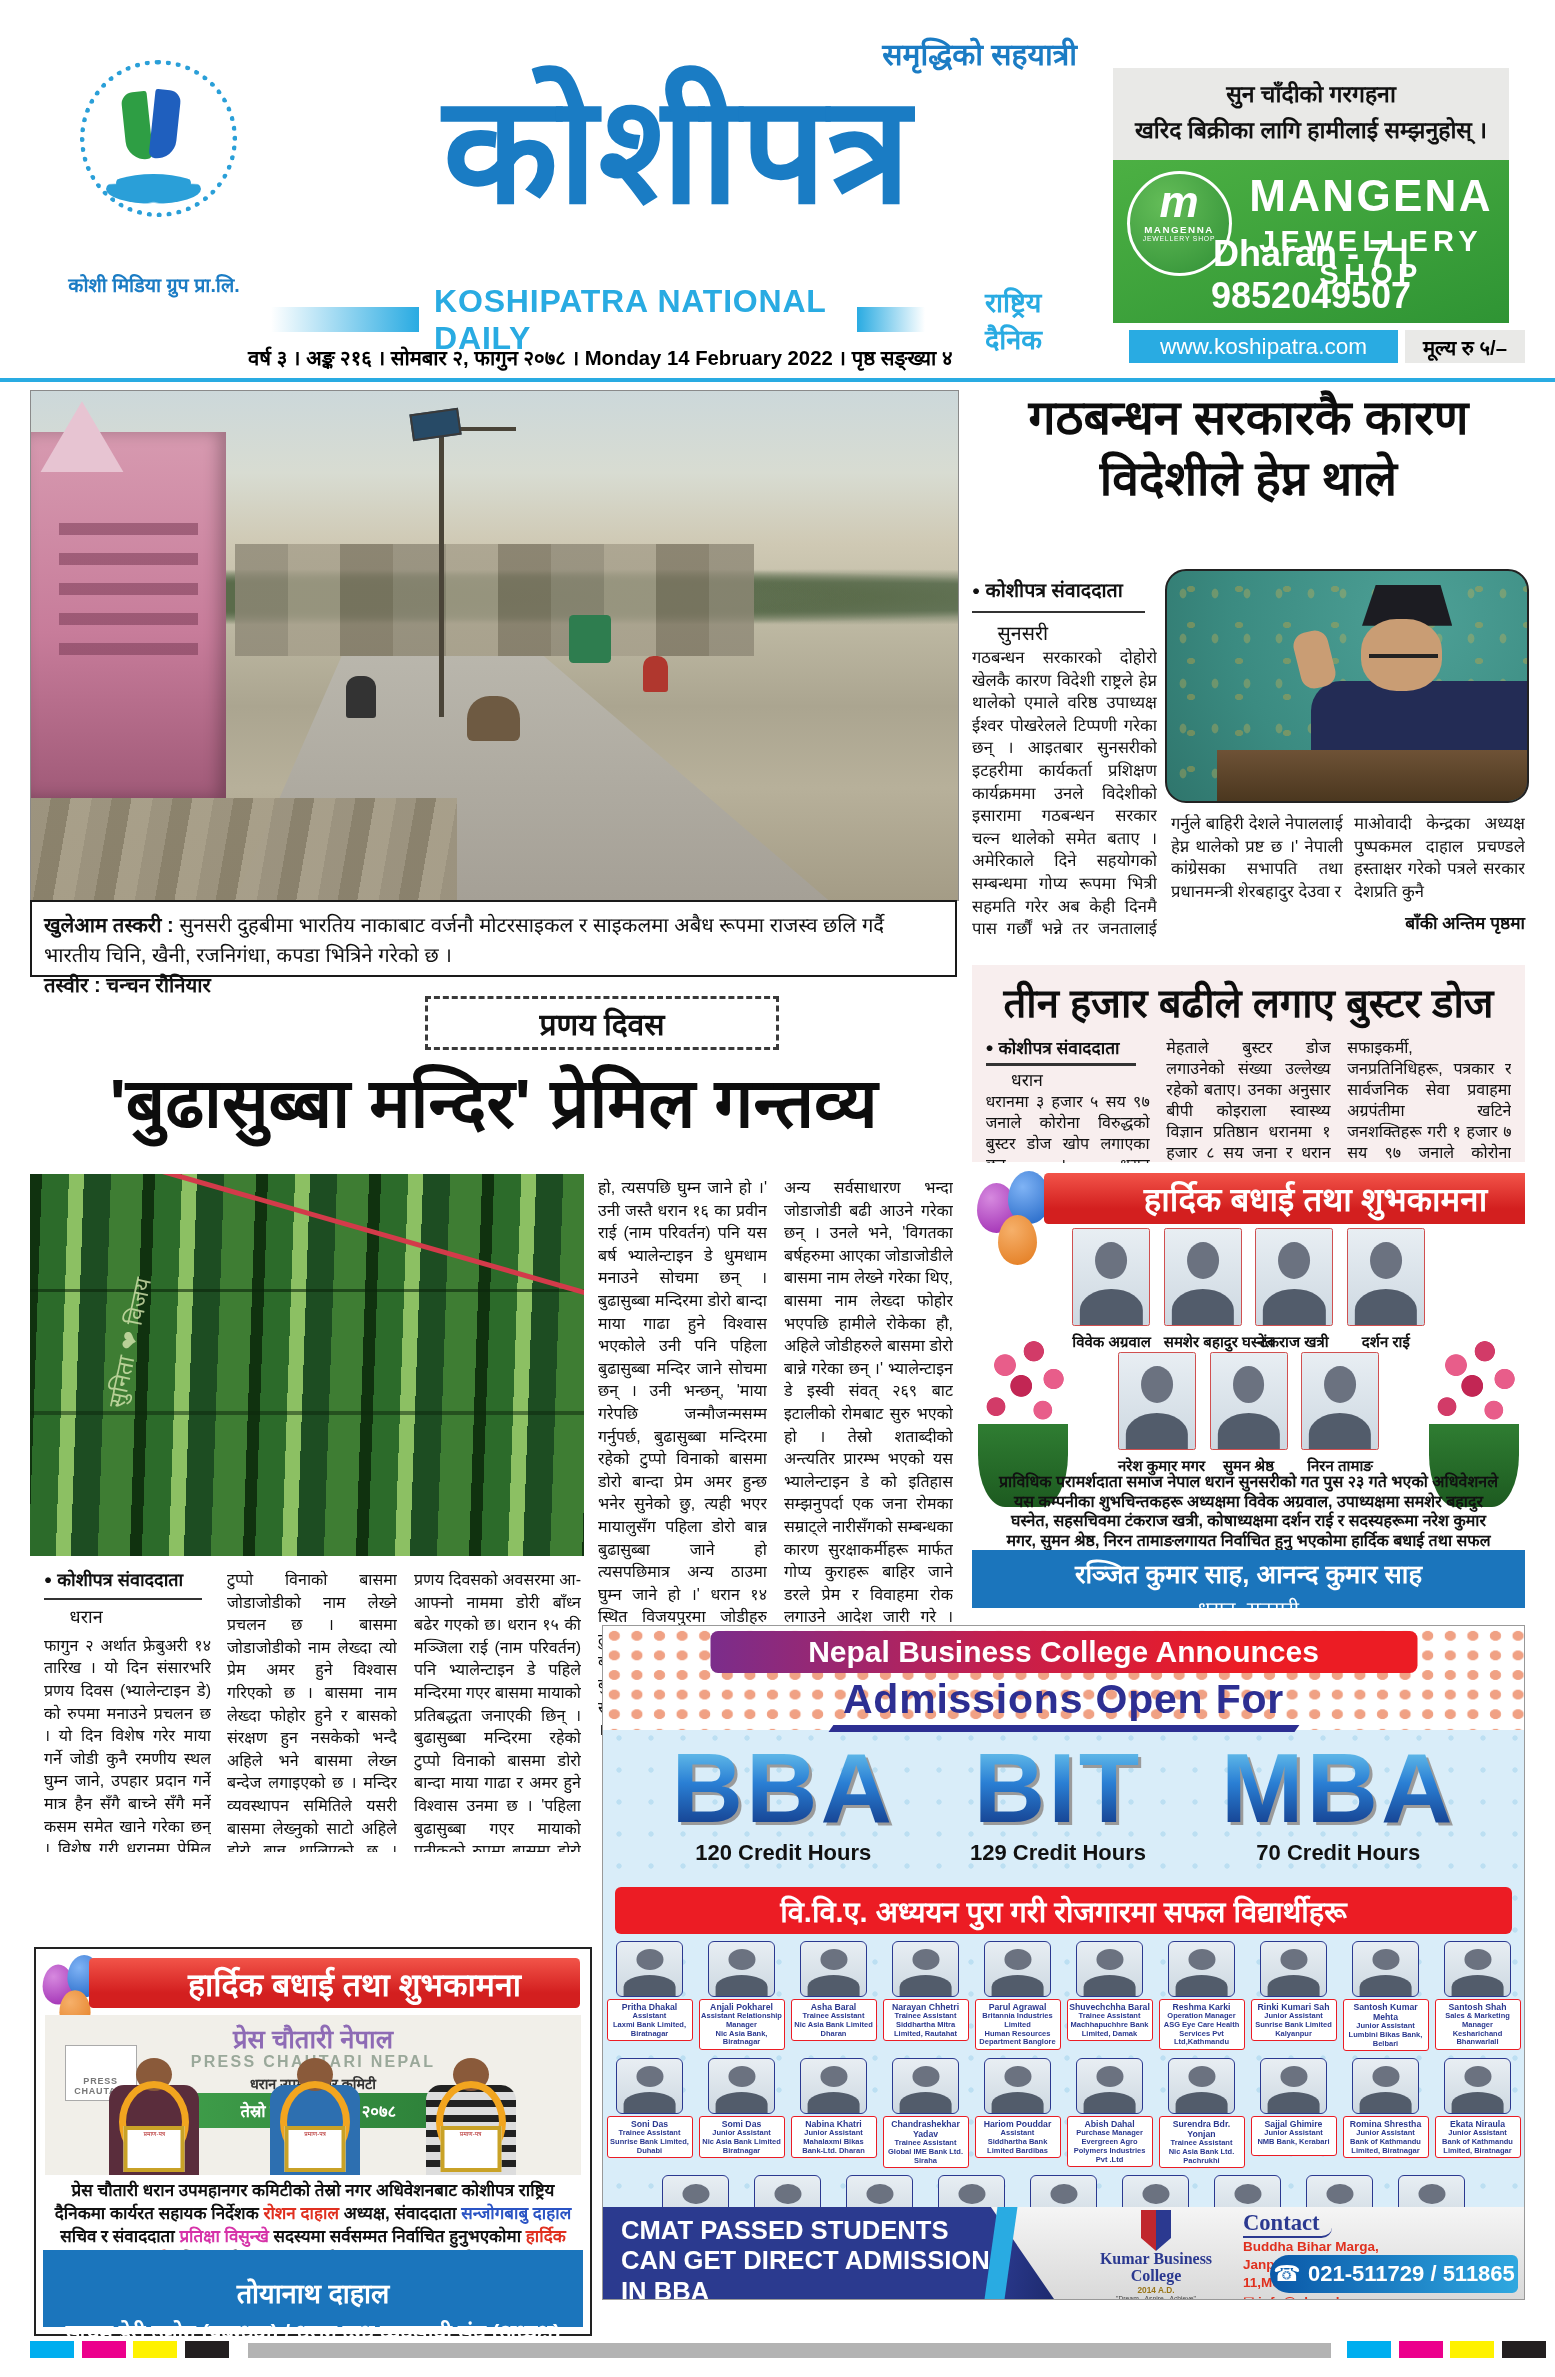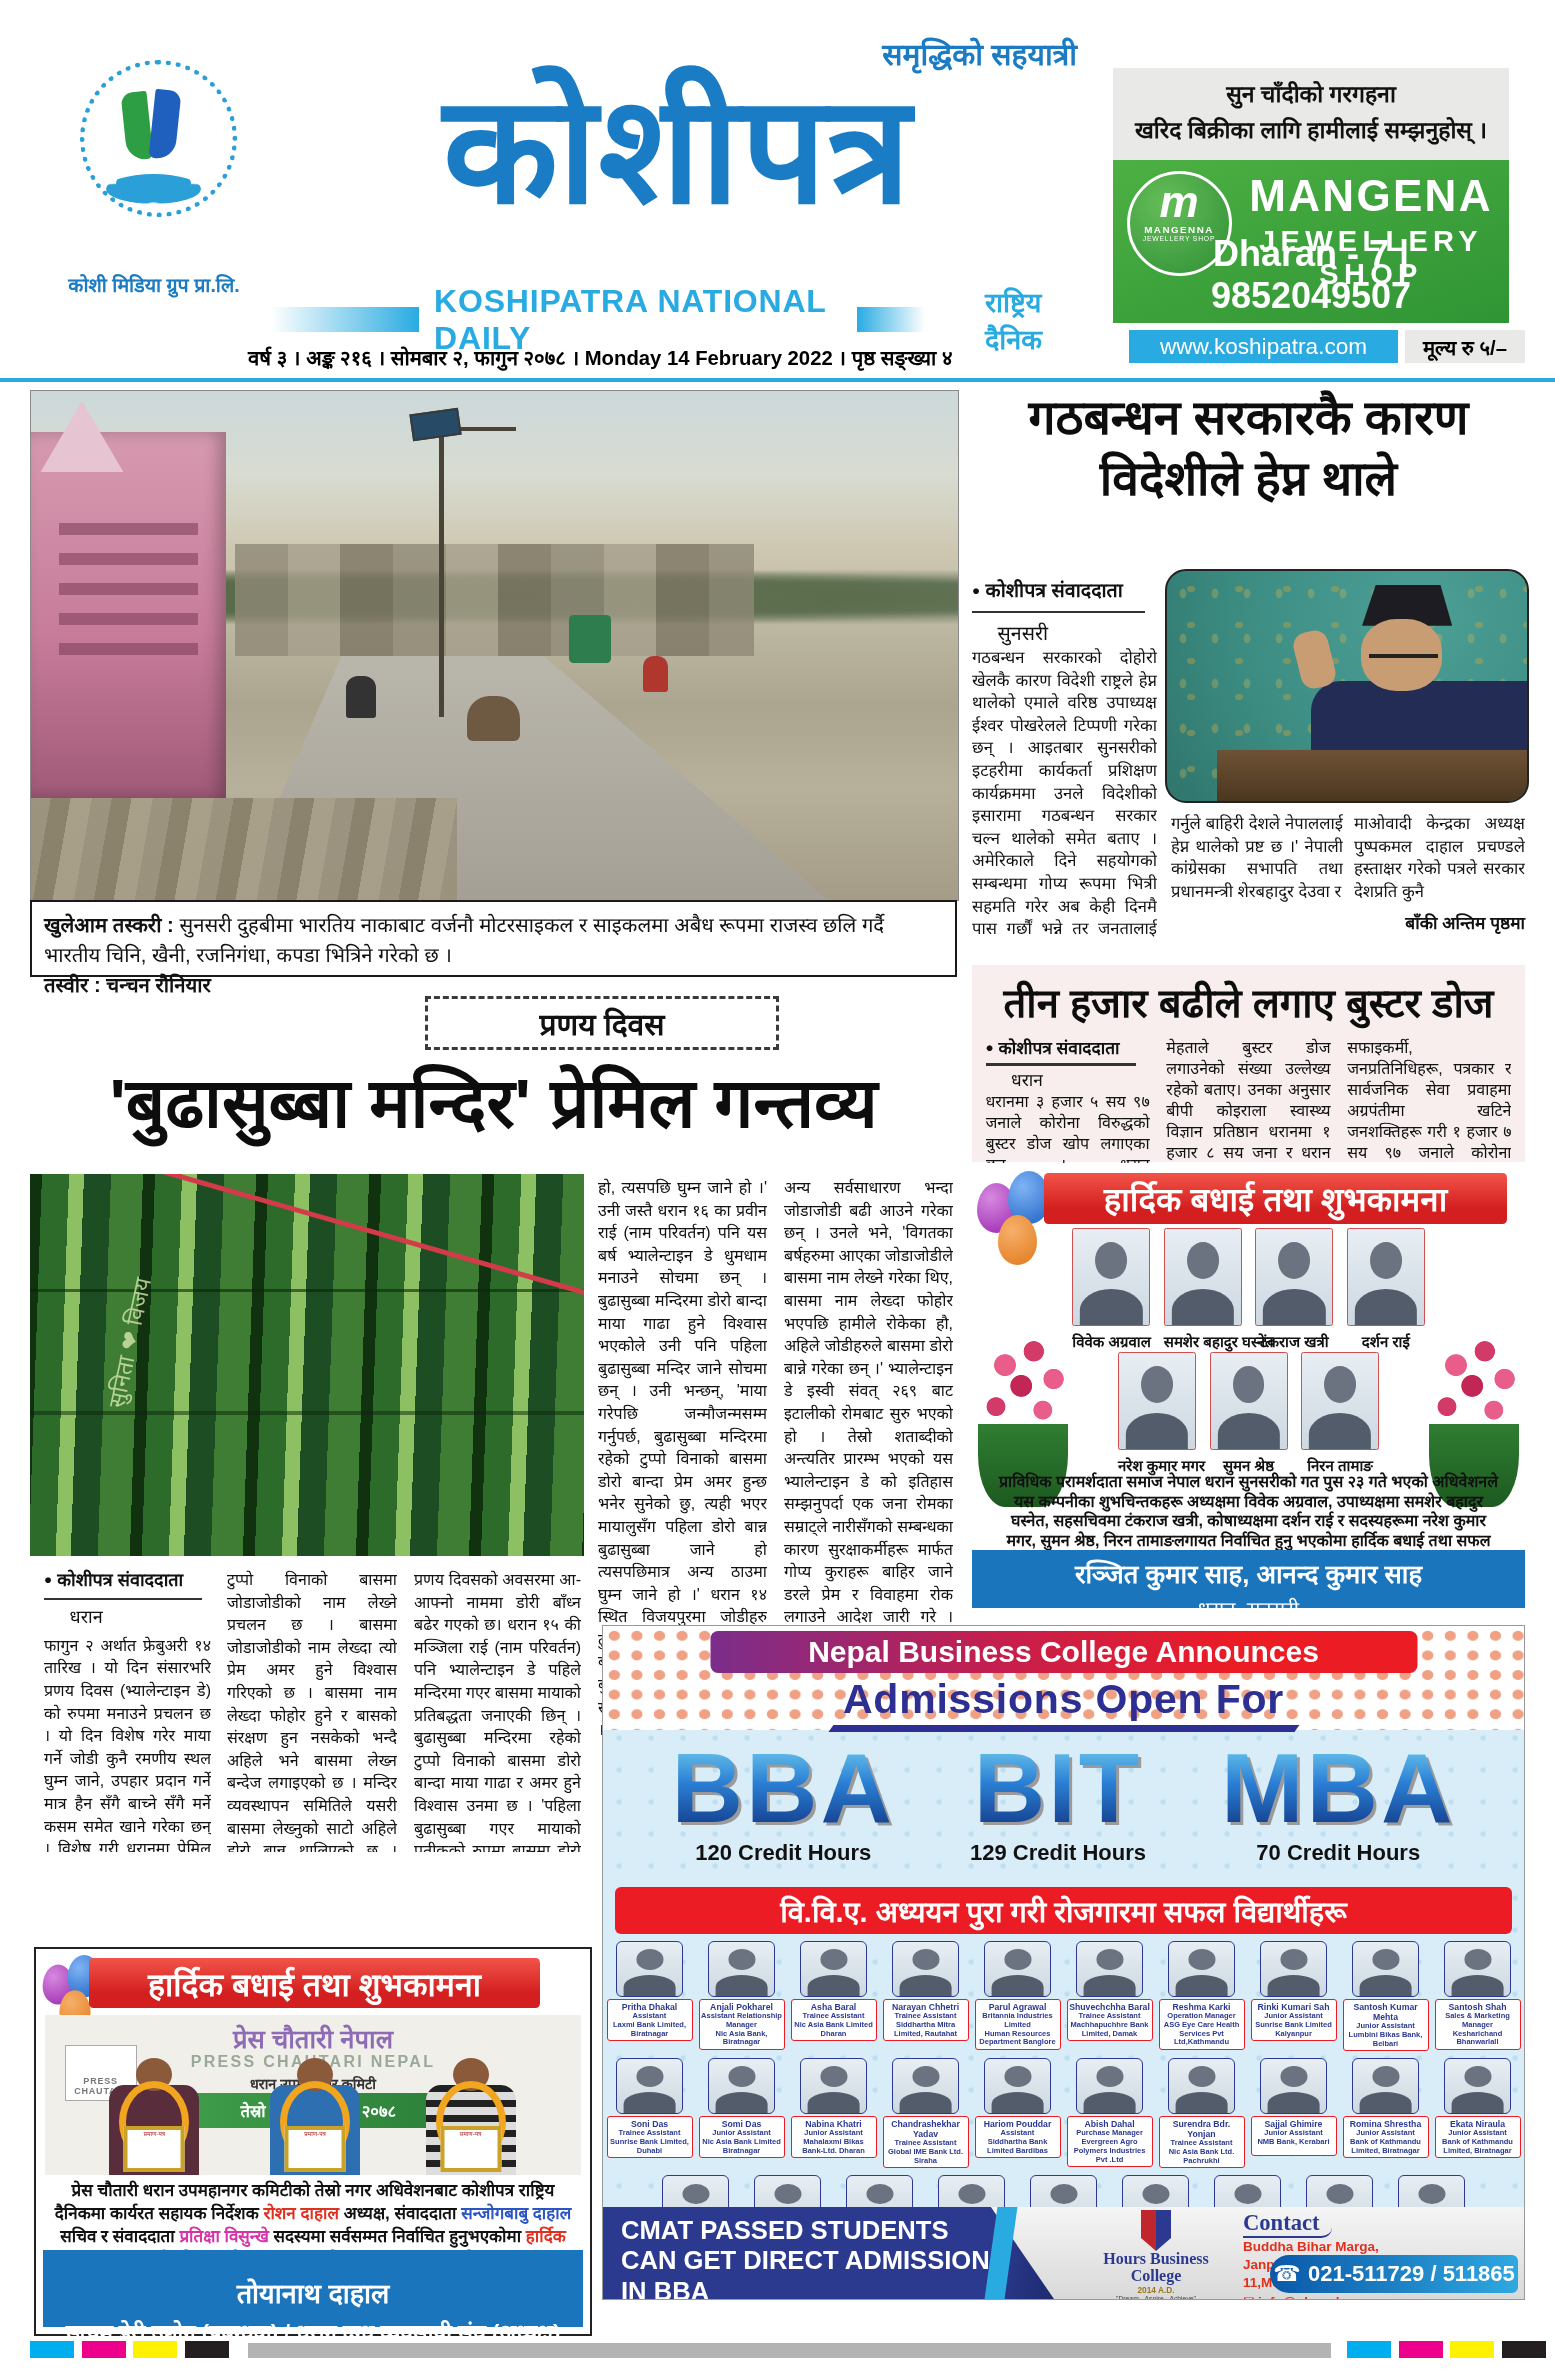--- a/index.html
+++ b/index.html
@@ -87,21 +87,21 @@
   .bam-node2{position:absolute;left:0;top:62%;width:100%;height:3.8px;background:#0b250c;opacity:.5;}
   .bam-string{position:absolute;left:-4%;top:12%;width:120%;height:4.5px;background:#d33b4a;transform:rotate(16deg);}
   .bam-scrawl{position:absolute;left:6%;top:40%;color:#d7e6b0;font-size:22.6px;transform:rotate(-78deg);opacity:.8;}
   .v-col{position:absolute;font-size:16px;line-height:22.6px;text-align:justify;overflow:hidden;}
   .v-c1{left:44px;top:1569px;width:167px;height:283px;}
   .v-c2{left:227px;top:1569px;width:170px;height:283px;}
   .v-c3{left:414px;top:1569px;width:167px;height:283px;}
   .v-c4{left:598px;top:1177px;width:169px;height:676px;}
   .v-c5{left:784px;top:1177px;width:169px;height:676px;}
   
-  .ribbon{position:absolute;background:linear-gradient(180deg,#f25449,#d31f1f 70%);color:#fff;font-weight:800;display:flex;align-items:center;justify-content:center;border-radius:4.5px;}
+  .ribbon{position:absolute;background:linear-gradient(180deg,#f25449,#d31f1f 70%);color:#fff;font-weight:800;display:flex;align-items:center;justify-content:center;border-radius:4.5px;padding-left:40px;}
   .ribbon:before,.ribbon:after{content:"";position:absolute;top:10.5px;width:53px;height:100%;background:#b01616;z-index:-1;}
   .ribbon:before{left:-30px;transform:skewY(8deg);}
   .ribbon:after{right:-30px;transform:skewY(-8deg);}
   .balloons{width:90px;height:113px;}
   .bl{position:absolute;border-radius:50% 50% 50% 50%/55% 55% 45% 45%;}
   .bl1{left:1.5px;top:12px;width:39px;height:50px;background:radial-gradient(circle at 35% 30%,#d689df,#9c27b0);}
   .bl2{left:33px;top:0;width:42px;height:53px;background:radial-gradient(circle at 35% 30%,#7fb3f5,#1e63c4);}
   .bl3{left:22.6px;top:44px;width:39px;height:50px;background:radial-gradient(circle at 35% 30%,#f6b06a,#e2791c);}
   .rose{width:90px;height:173px;background:radial-gradient(circle at 30% 18%,#e85d8a 10.5px,transparent 11.3px),radial-gradient(circle at 62% 10%,#d23b68 9.8px,transparent 10.5px),radial-gradient(circle at 84% 26%,#e85d8a 9.8px,transparent 10.5px),radial-gradient(circle at 48% 30%,#c22654 10.5px,transparent 11.3px),radial-gradient(circle at 20% 42%,#d23b68 9px,transparent 9.8px),radial-gradient(circle at 72% 44%,#e85d8a 9px,transparent 9.8px),linear-gradient(180deg,transparent 52%,#2f7d32 52%,#1d5a20 100%);border-radius:7.5px 7.5px 30% 30%;}
   .ph{position:relative;overflow:hidden;background:linear-gradient(180deg,#e8eef3 0%,#cdd8e1 100%);}
@@ -678,21 +678,21 @@
     <div class="nbc-bottom">
       <div class="cmat">
         <div>CMAT PASSED STUDENTS</div>
         <div>CAN GET DIRECT ADMISSION</div>
         <div>IN BBA</div>
       </div>
       <div class="cmat-edge"></div>
       <div class="nbc-logo">
         <div class="shield"></div>
         <div class="nbc-nm">
-          <span>Hours</span>
+          <span>Kumar</span>
           <span>Business</span>
           <span>College</span>
         </div>
         <div class="nbc-yr">2014 A.D.</div>
         <div class="nbc-motto">"Dream...Aspire...Achieve"</div>
       </div>
       <div class="nbc-contact">
         <div class="c-title">Contact</div>
         <div class="c-line">Buddha Bihar Marga,</div>
         <div class="c-line">Janpath Tole, Biratnagar-11,Morang, Nepal</div>

